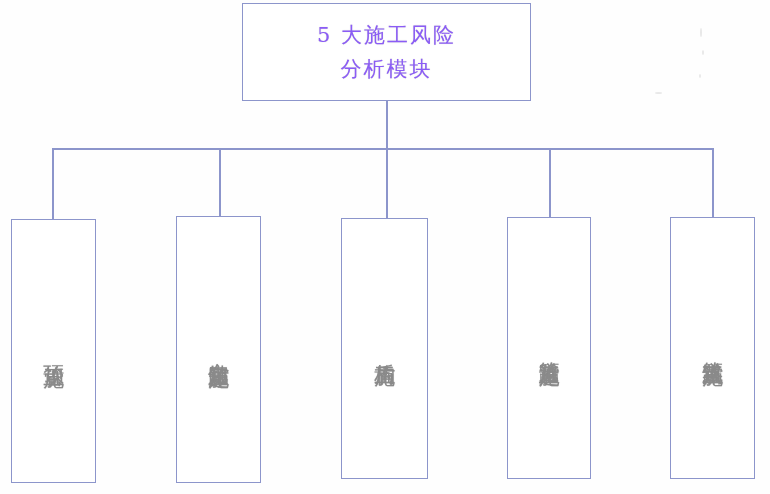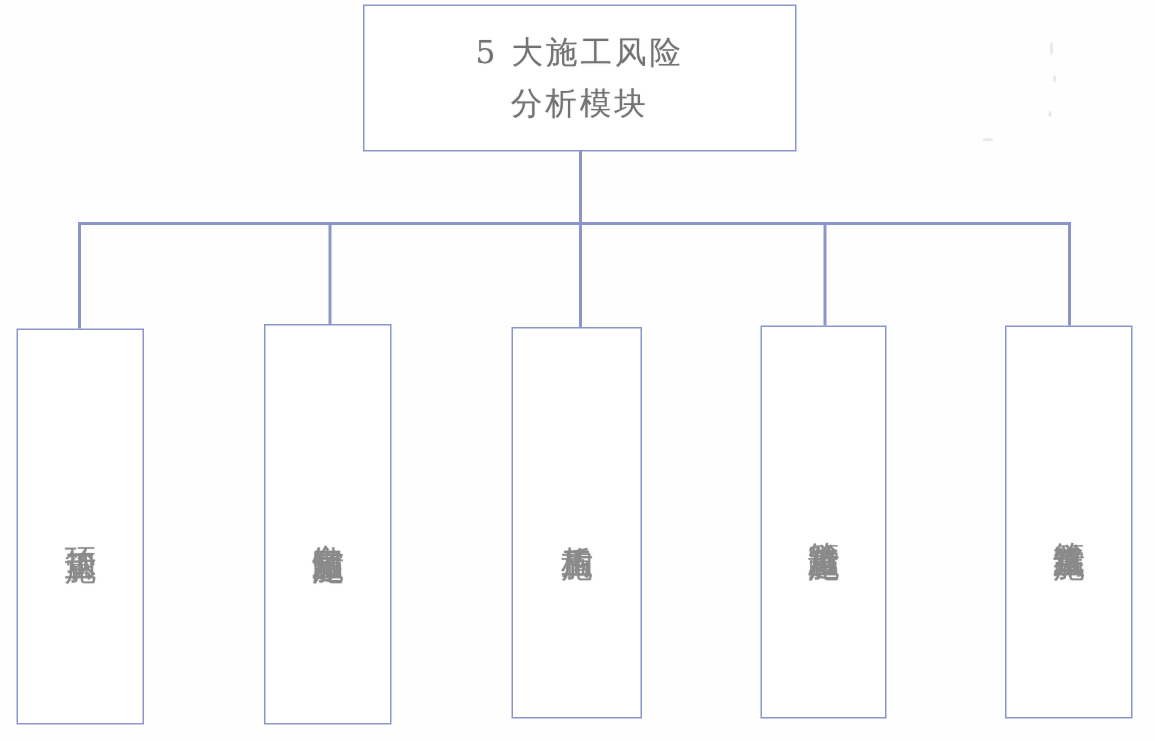--- a/index.html
+++ b/index.html
@@ -28,21 +28,21 @@
   }
 
   
   .root {
     left: 242px;
     top: 3px;
     width: 289px;
     height: 98px;
   }
   .root-label {
-    color: #737373;
+    color: #8b5cf6;
     font-size: 21px;
     line-height: 34px;
     letter-spacing: 2px;
     text-align: center;
     white-space: pre;
     text-shadow: 0 0 1px rgba(150,150,150,0.45);
   }
 
   
   .leaf-label {

